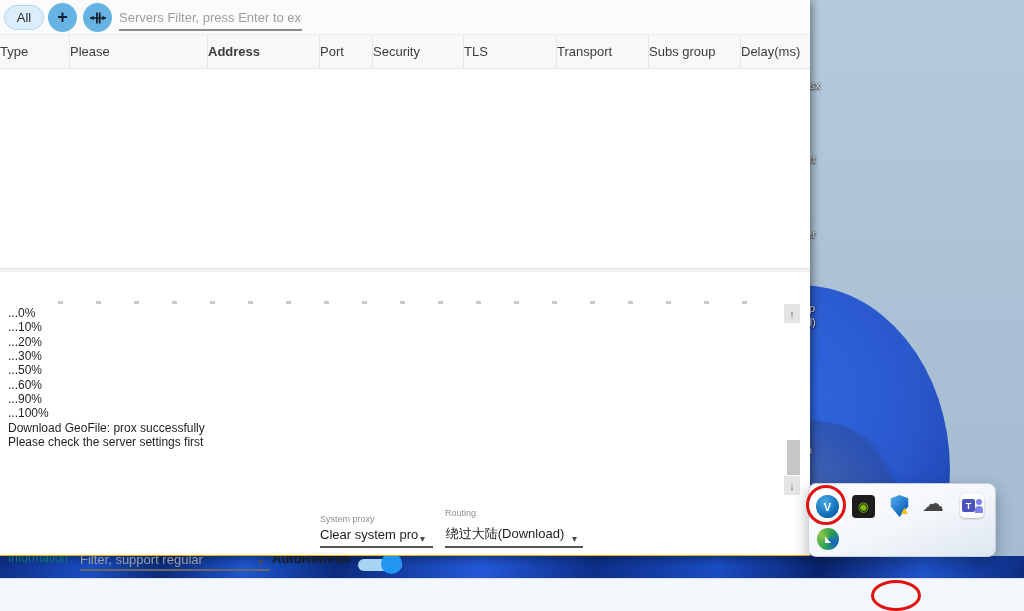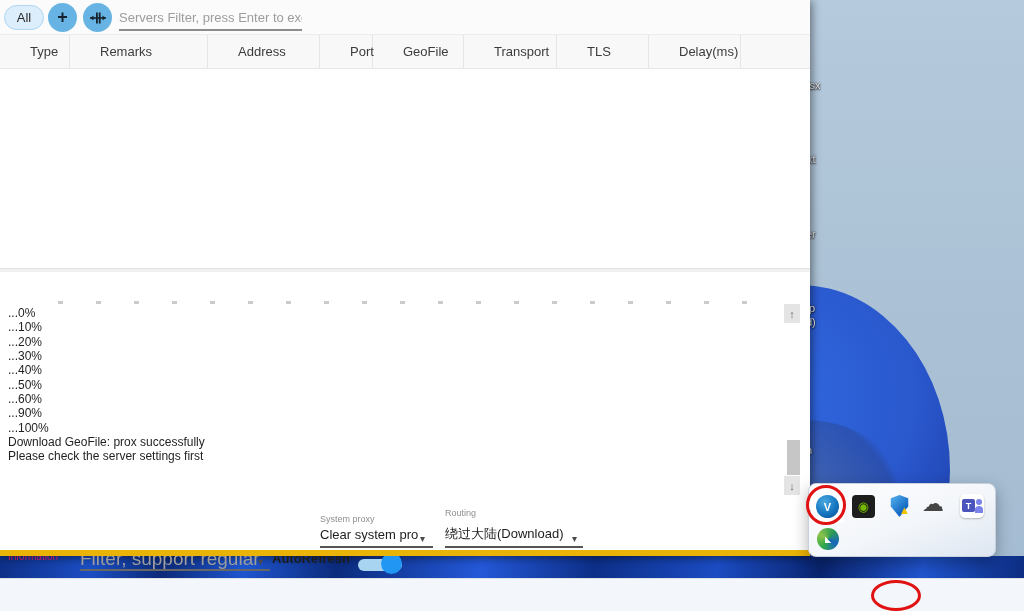--- a/index.html
+++ b/index.html
@@ -27,51 +27,51 @@
     background:#67b4e4; color:#16222e; display:flex; align-items:center; justify-content:center; cursor:pointer; }
   .round-btn.add { left:48px; font-size:18px; font-weight:bold; }
   .round-btn.split { left:83px; }
   .filter-input { position:absolute; left:119px; top:5px; width:183px; height:26px;
     border:none; border-bottom:2px solid #8c8c8c; background:transparent; font-size:13px; color:#333; outline:none; }
   input::placeholder { color:#9d9d9d; opacity:1; }
 
   .thead { position:absolute; left:0; top:34px; width:810px; height:35px; background:#f8f8f8;
     border-top:1px solid #ececec; border-bottom:1px solid #e6e6e6; display:flex; }
   .th { height:100%; border-right:1px solid #e6e6e6; display:flex; align-items:center;
-    padding-left:30px; font-size:13px; color:#3c3c3c; cursor:pointer; }
-  .th:nth-child(1){width:70px;} .th:nth-child(2){width:138px;} .th:nth-child(3){width:112px;}
+    padding-left:0; font-size:13px; color:#3c3c3c; cursor:pointer; }
+  .th:nth-child(1){width:70px;} .th:nth-child(2){width:138px;} .th:nth-child(3){width:112px;font-weight:bold;}
   .th:nth-child(4){width:53px;} .th:nth-child(5){width:91px;} .th:nth-child(6){width:93px;}
   .th:nth-child(7){width:92px;} .th:nth-child(8){width:92px;} .th:nth-child(9){width:69px;border-right:none;}
   .tbody { position:absolute; left:0; top:70px; width:810px; height:198px; background:#fff; }
   .splitter { position:absolute; left:0; top:268px; width:810px; height:4px; background:#f0f0f0; border-top:1px solid #e2e2e2; }
 
   
   .info-bar { position:absolute; left:0; top:272px; width:810px; height:32px; background:#fff; }
-  .info-tab { position:absolute; left:8px; top:279px; font-size:10px; color:#be185d; cursor:pointer; }
+  .info-tab { position:absolute; left:8px; top:279px; font-size:12px; color:#0f766e; cursor:pointer; }
   .log-filter { position:absolute; left:80px; top:277px; width:190px; height:22px;
-    border:none; border-bottom:2px solid #666; background:transparent; font-size:19px; color:#000000; outline:none; }
+    border:none; border-bottom:2px solid #666; background:transparent; font-size:13px; color:#000000; outline:none; }
   .combo-arrow { position:absolute; font-size:10px; color:#4a4a4a; cursor:pointer; }
   .autorefresh-label { position:absolute; left:272px; top:279px; font-size:13px; font-weight:600; color:#1c1c1c; }
   .toggle-on-track { position:absolute; left:358px; top:287px; width:44px; height:12px; border-radius:6px; background:#a8d4f2; cursor:pointer; }
   .toggle-on-knob { position:absolute; left:381px; top:281px; width:21px; height:21px; border-radius:50%; background:#2196f3; cursor:pointer; }
 
   .log-clip { position:absolute; left:58px; top:301px; width:700px; height:3px; opacity:.45;
     background:repeating-linear-gradient(90deg,#8a8a8a 0 5px,transparent 5px 38px); }
   .log { position:absolute; left:8px; top:306px; width:770px; height:190px;
     font-size:12px; line-height:14.35px; color:#1f1f1f; overflow:hidden; }
   .log div { white-space:pre; }
 
   
   .sb-btn { position:absolute; width:16px; height:19px; background:#e4e4e4; color:#6b6b6b;
     font-size:11px; display:flex; align-items:center; justify-content:center; cursor:pointer; }
   .sb-up { left:784px; top:304px; } .sb-down { left:784px; top:476px; }
   .sb-thumb { position:absolute; left:787px; top:440px; width:13px; height:35px; background:#c6c6c6; cursor:pointer; }
 
   
-  .status { position:absolute; left:0; top:496px; width:810px; height:60px; background:#fff; border-bottom:6px solid #eab308; }
+  .status { position:absolute; left:0; top:496px; width:810px; height:60px; background:#fff; border-bottom:1px solid #eab308;text-align:center; }
   .mini-label { position:absolute; font-size:9px; color:#8f8f8f; }
   .combo-value { position:absolute; font-size:13px; color:#1d1d1d; white-space:nowrap; overflow:hidden; cursor:pointer; }
   .combo-underline { position:absolute; height:2px; background:#555; }
 
   
   .tray-popup { position:absolute; left:808px; top:483px; width:188px; height:74px; border-radius:8px;
     background:linear-gradient(160deg,#fdfdfe 0%,#f3f6fa 55%,#dde6f1 100%);
     border:1px solid #c9d1dc; box-shadow:0 6px 16px rgba(0,0,0,.3); }
   .tp-hover { position:absolute; left:2px; top:6px; width:33px; height:33px; background:#fff; border-radius:4px; }
   .tp-icon { position:absolute; cursor:pointer; }
@@ -134,47 +134,47 @@
           <rect x="8.8" y="2.5" width="1.8" height="11" fill="#16222e"></rect>
           <path d="M3.5 5.5 L0.5 8 L3.5 10.5 Z" fill="#16222e"></path>
           <path d="M12.5 5.5 L15.5 8 L12.5 10.5 Z" fill="#16222e"></path>
         </svg>
       </div>
       <input class="filter-input" type="text" placeholder="Servers Filter, press Enter to exe" style="">
     </div>
 
     <div class="thead">
         <div class="th">Type</div>
-        <div class="th">Remarks</div>
+        <div class="th">Please</div>
         <div class="th">Address</div>
         <div class="th">Port</div>
-        <div class="th">GeoFile</div>
+        <div class="th">Security</div>
+        <div class="th">TLS</div>
         <div class="th">Transport</div>
-        <div class="th">TLS</div>
+        <div class="th">Subs group</div>
         <div class="th">Delay(ms)</div>
       </div>
     <div class="tbody"></div>
     <div class="splitter"></div>
 
     <div class="info-bar">
       <span class="info-tab">Information</span>
       <input class="log-filter" type="text" placeholder="Filter, support regular" style="">
       <span class="combo-arrow" style="left:258px; top:284px;">▾</span>
       <span class="autorefresh-label">AutoRefresh</span>
       <span class="toggle-on-track"></span>
       <span class="toggle-on-knob"></span>
     </div>
 
     <div class="log-clip"></div>
     <div class="log">
         <div>...0%</div>
         <div>...10%</div>
         <div>...20%</div>
         <div>...30%</div>
-        <div>...40%</div>
         <div>...50%</div>
         <div>...60%</div>
         <div>...90%</div>
         <div>...100%</div>
         <div>Download GeoFile: prox successfully</div>
         <div>Please check the server settings first</div>
       </div>
 
     <div class="sb-btn sb-up">
       <span>↑</span>

